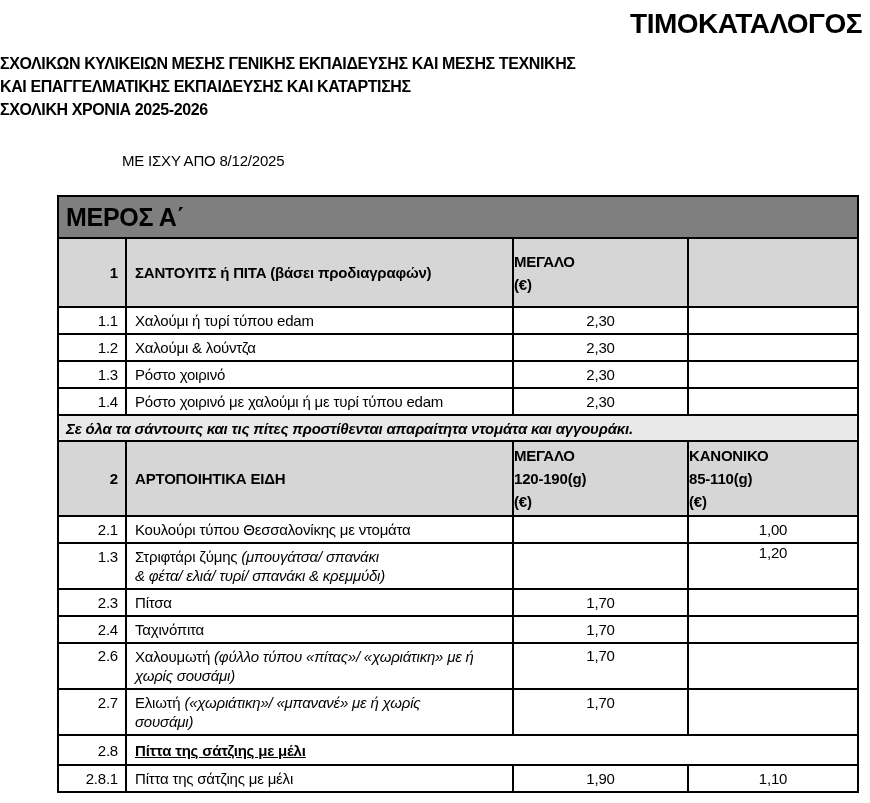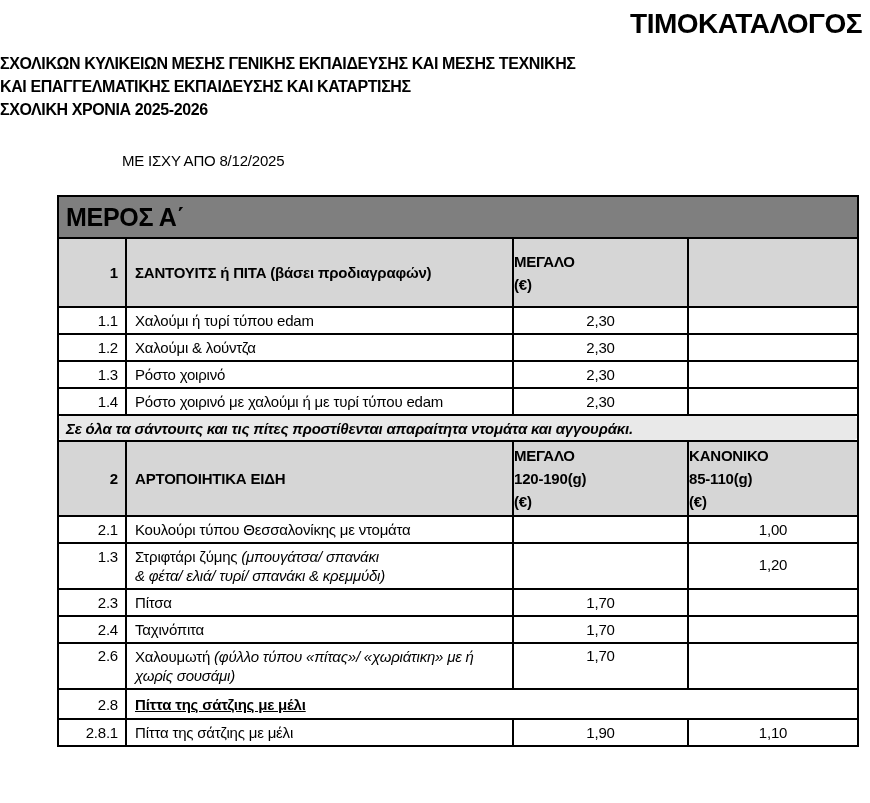--- a/index.html
+++ b/index.html
@@ -153,41 +153,48 @@
     <td class="num">2.1</td>
     <td class="desc"><span class="s-n">Κουλούρι τύπου Θεσσαλονίκης με ντομάτα</span></td>
     <td class="price"></td>
     <td class="price">1,00</td>
   </tr>
   <tr style="height:46px">
     <td class="num" style="vertical-align:top;padding-top:4px">1.3</td>
     <td class="desc"><span class="s-n">Στριφτάρι ζύμης </span><span class="s-i">(μπουγάτσα/ σπανάκι
 &amp; φέτα/ ελιά/ τυρί/ σπανάκι &amp; κρεμμύδι)</span></td>
     <td class="price"></td>
-    <td class="price" style="vertical-align:top;padding-top:12px">1,20</td>
+    <td class="price" style="vertical-align:top;padding-top:0">1,20</td>
   </tr>
   <tr style="height:26px">
     <td class="num">2.3</td>
     <td class="desc"><span class="s-n">Πίτσα</span></td>
     <td class="price">1,70</td>
     <td class="price"></td>
   </tr>
   <tr style="height:26px">
     <td class="num">2.4</td>
     <td class="desc"><span class="s-n">Ταχινόπιτα</span></td>
     <td class="price">1,70</td>
     <td class="price"></td>
   </tr>
   <tr style="height:42px">
     <td class="num" style="vertical-align:top;padding-top:3px">2.6</td>
     <td class="desc"><span class="s-n">Χαλουμωτή </span><span class="s-i">(φύλλο τύπου «πίτας»/ «χωριάτικη» με ή
 χωρίς σουσάμι)</span></td>
     <td class="price" style="vertical-align:top;padding-top:3px">1,70</td>
     <td class="price"></td>
   </tr>
+  <tr style="height:46px">
+    <td class="num" style="vertical-align:top;padding-top:4px">2.7</td>
+    <td class="desc"><span class="s-n">Ελιωτή </span><span class="s-i">(«χωριάτικη»/ «μπανανέ» με ή χωρίς
+σουσάμι)</span></td>
+    <td class="price" style="vertical-align:top;padding-top:4px">1,70</td>
+    <td class="price"></td>
+  </tr>
   <tr style="height:30px">
     <td class="num">2.8</td>
     <td class="desc" colspan="3"><span class="s-bu">Πίττα της σάτζιης με μέλι</span></td>
   </tr>
   <tr style="height:26px">
     <td class="num">2.8.1</td>
     <td class="desc"><span class="s-n">Πίττα της σάτζιης με μέλι</span></td>
     <td class="price">1,90</td>
     <td class="price">1,10</td>
   </tr>

